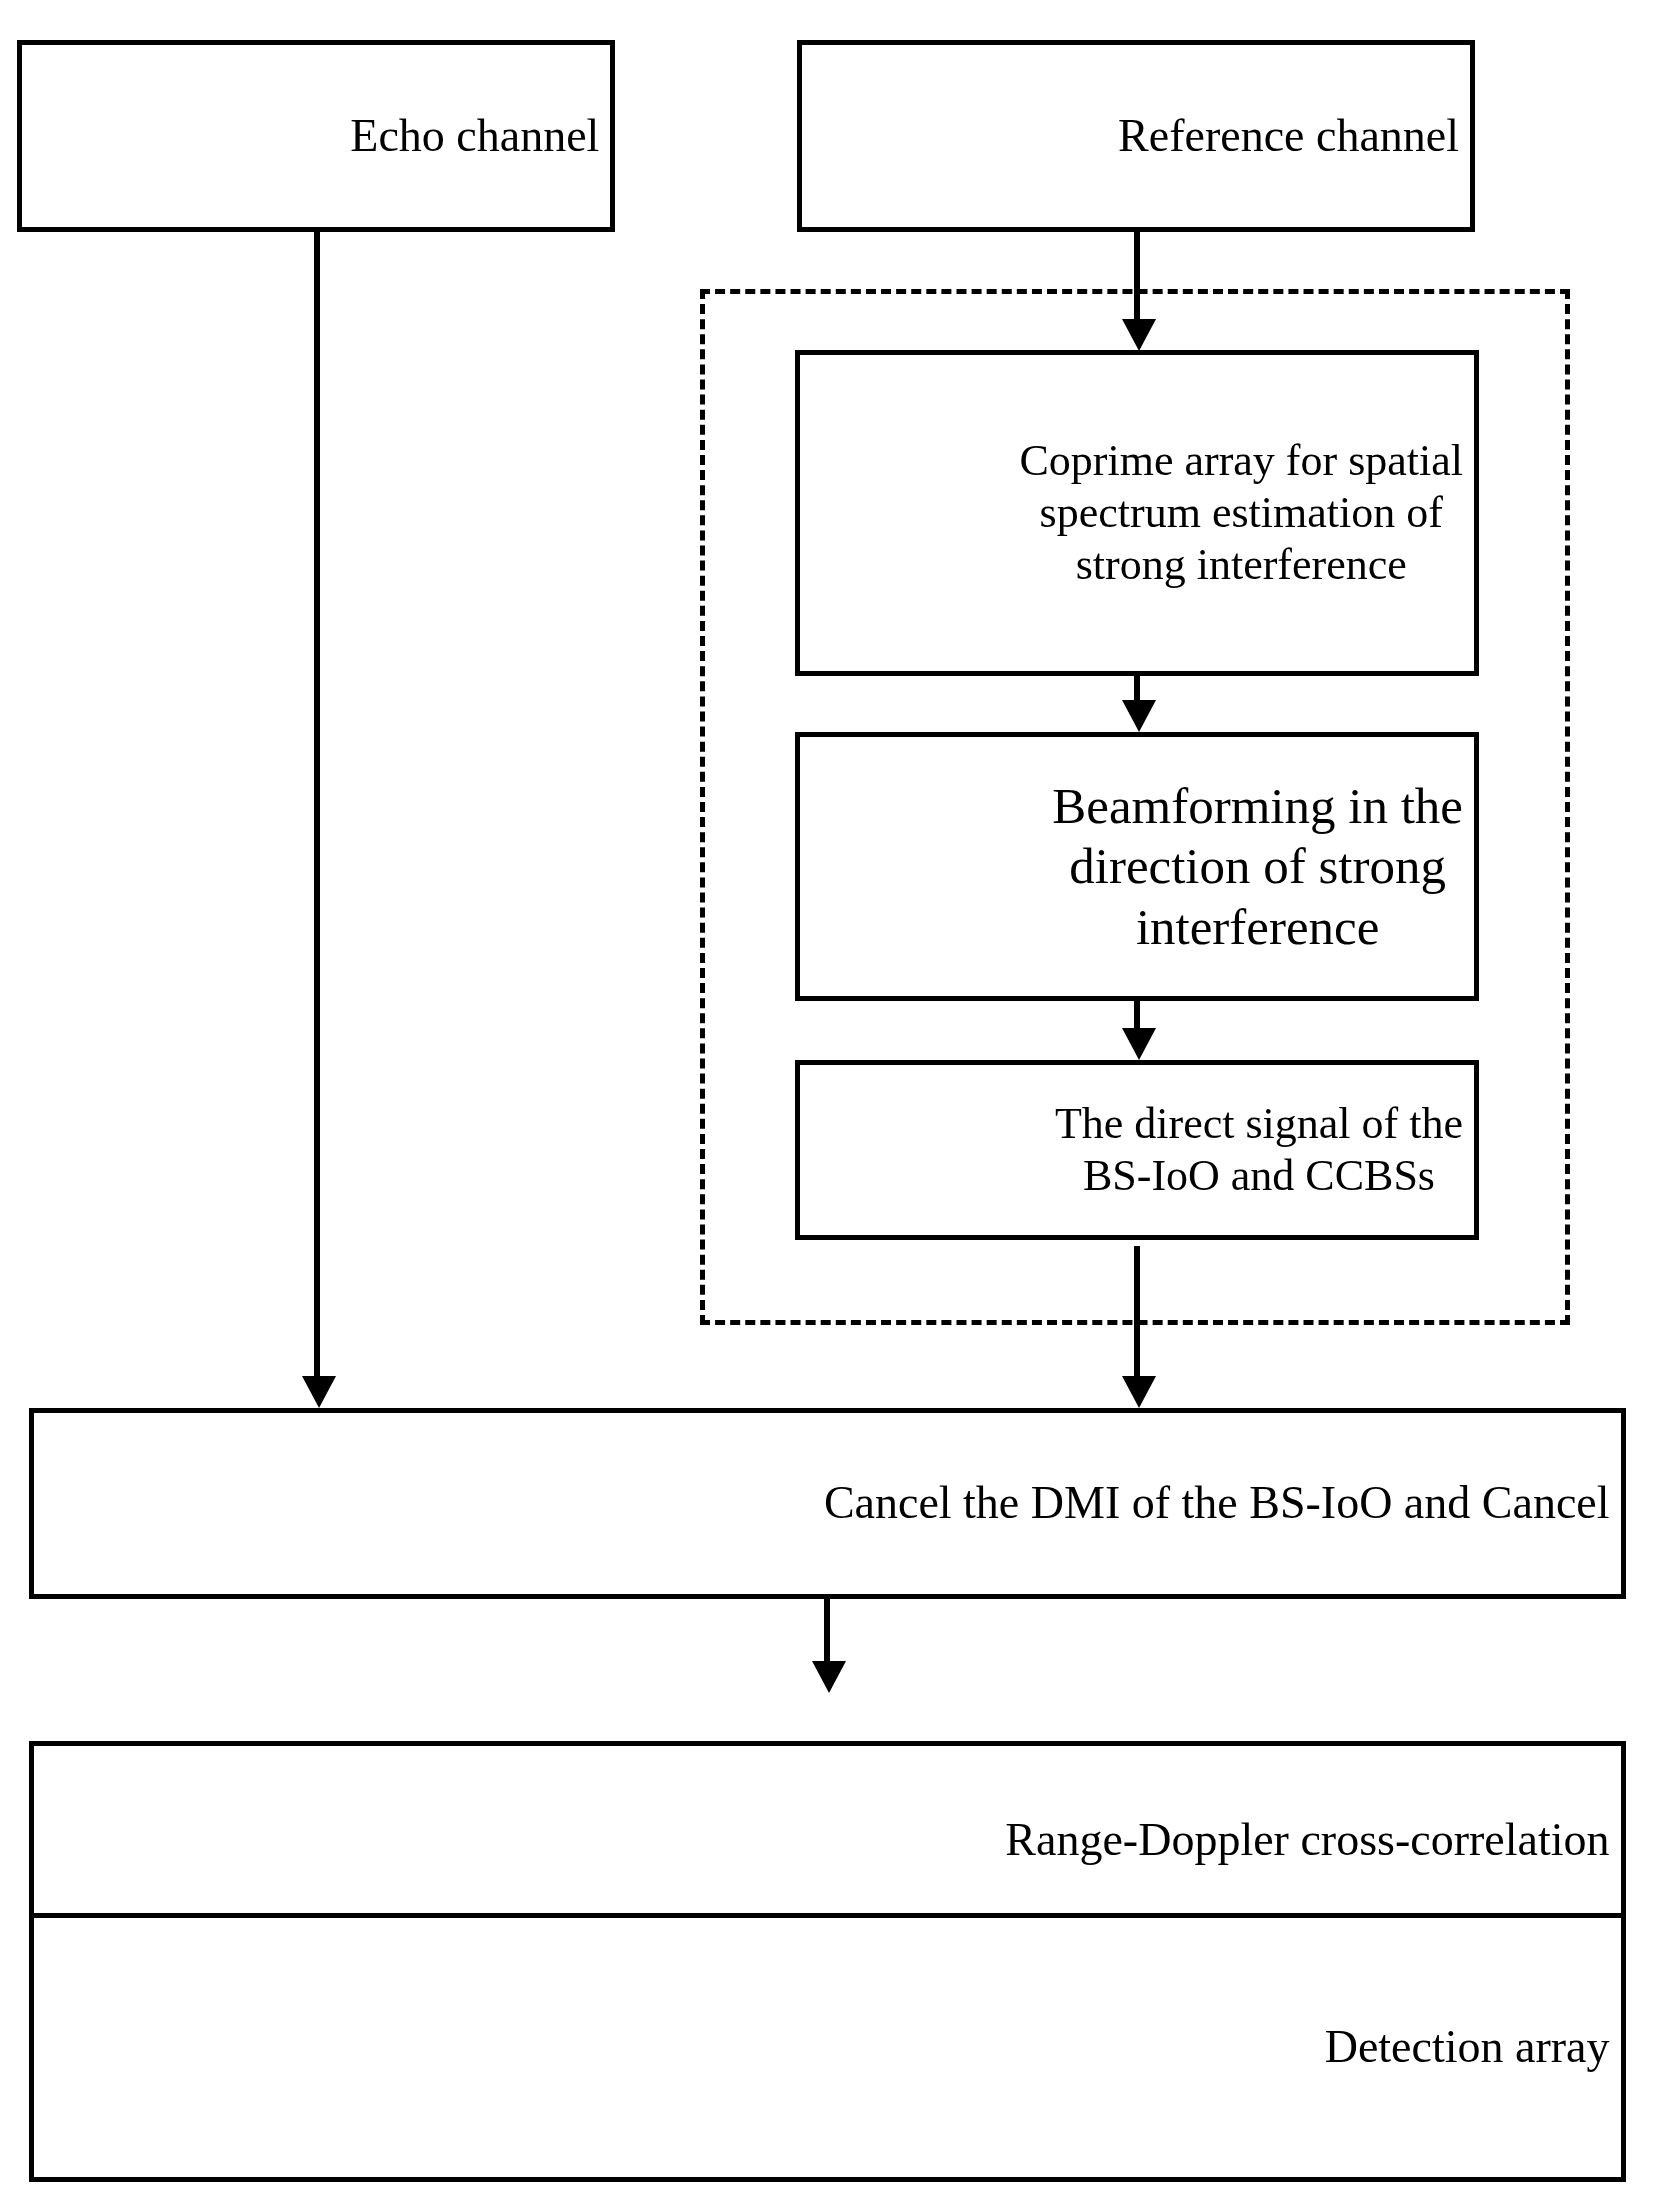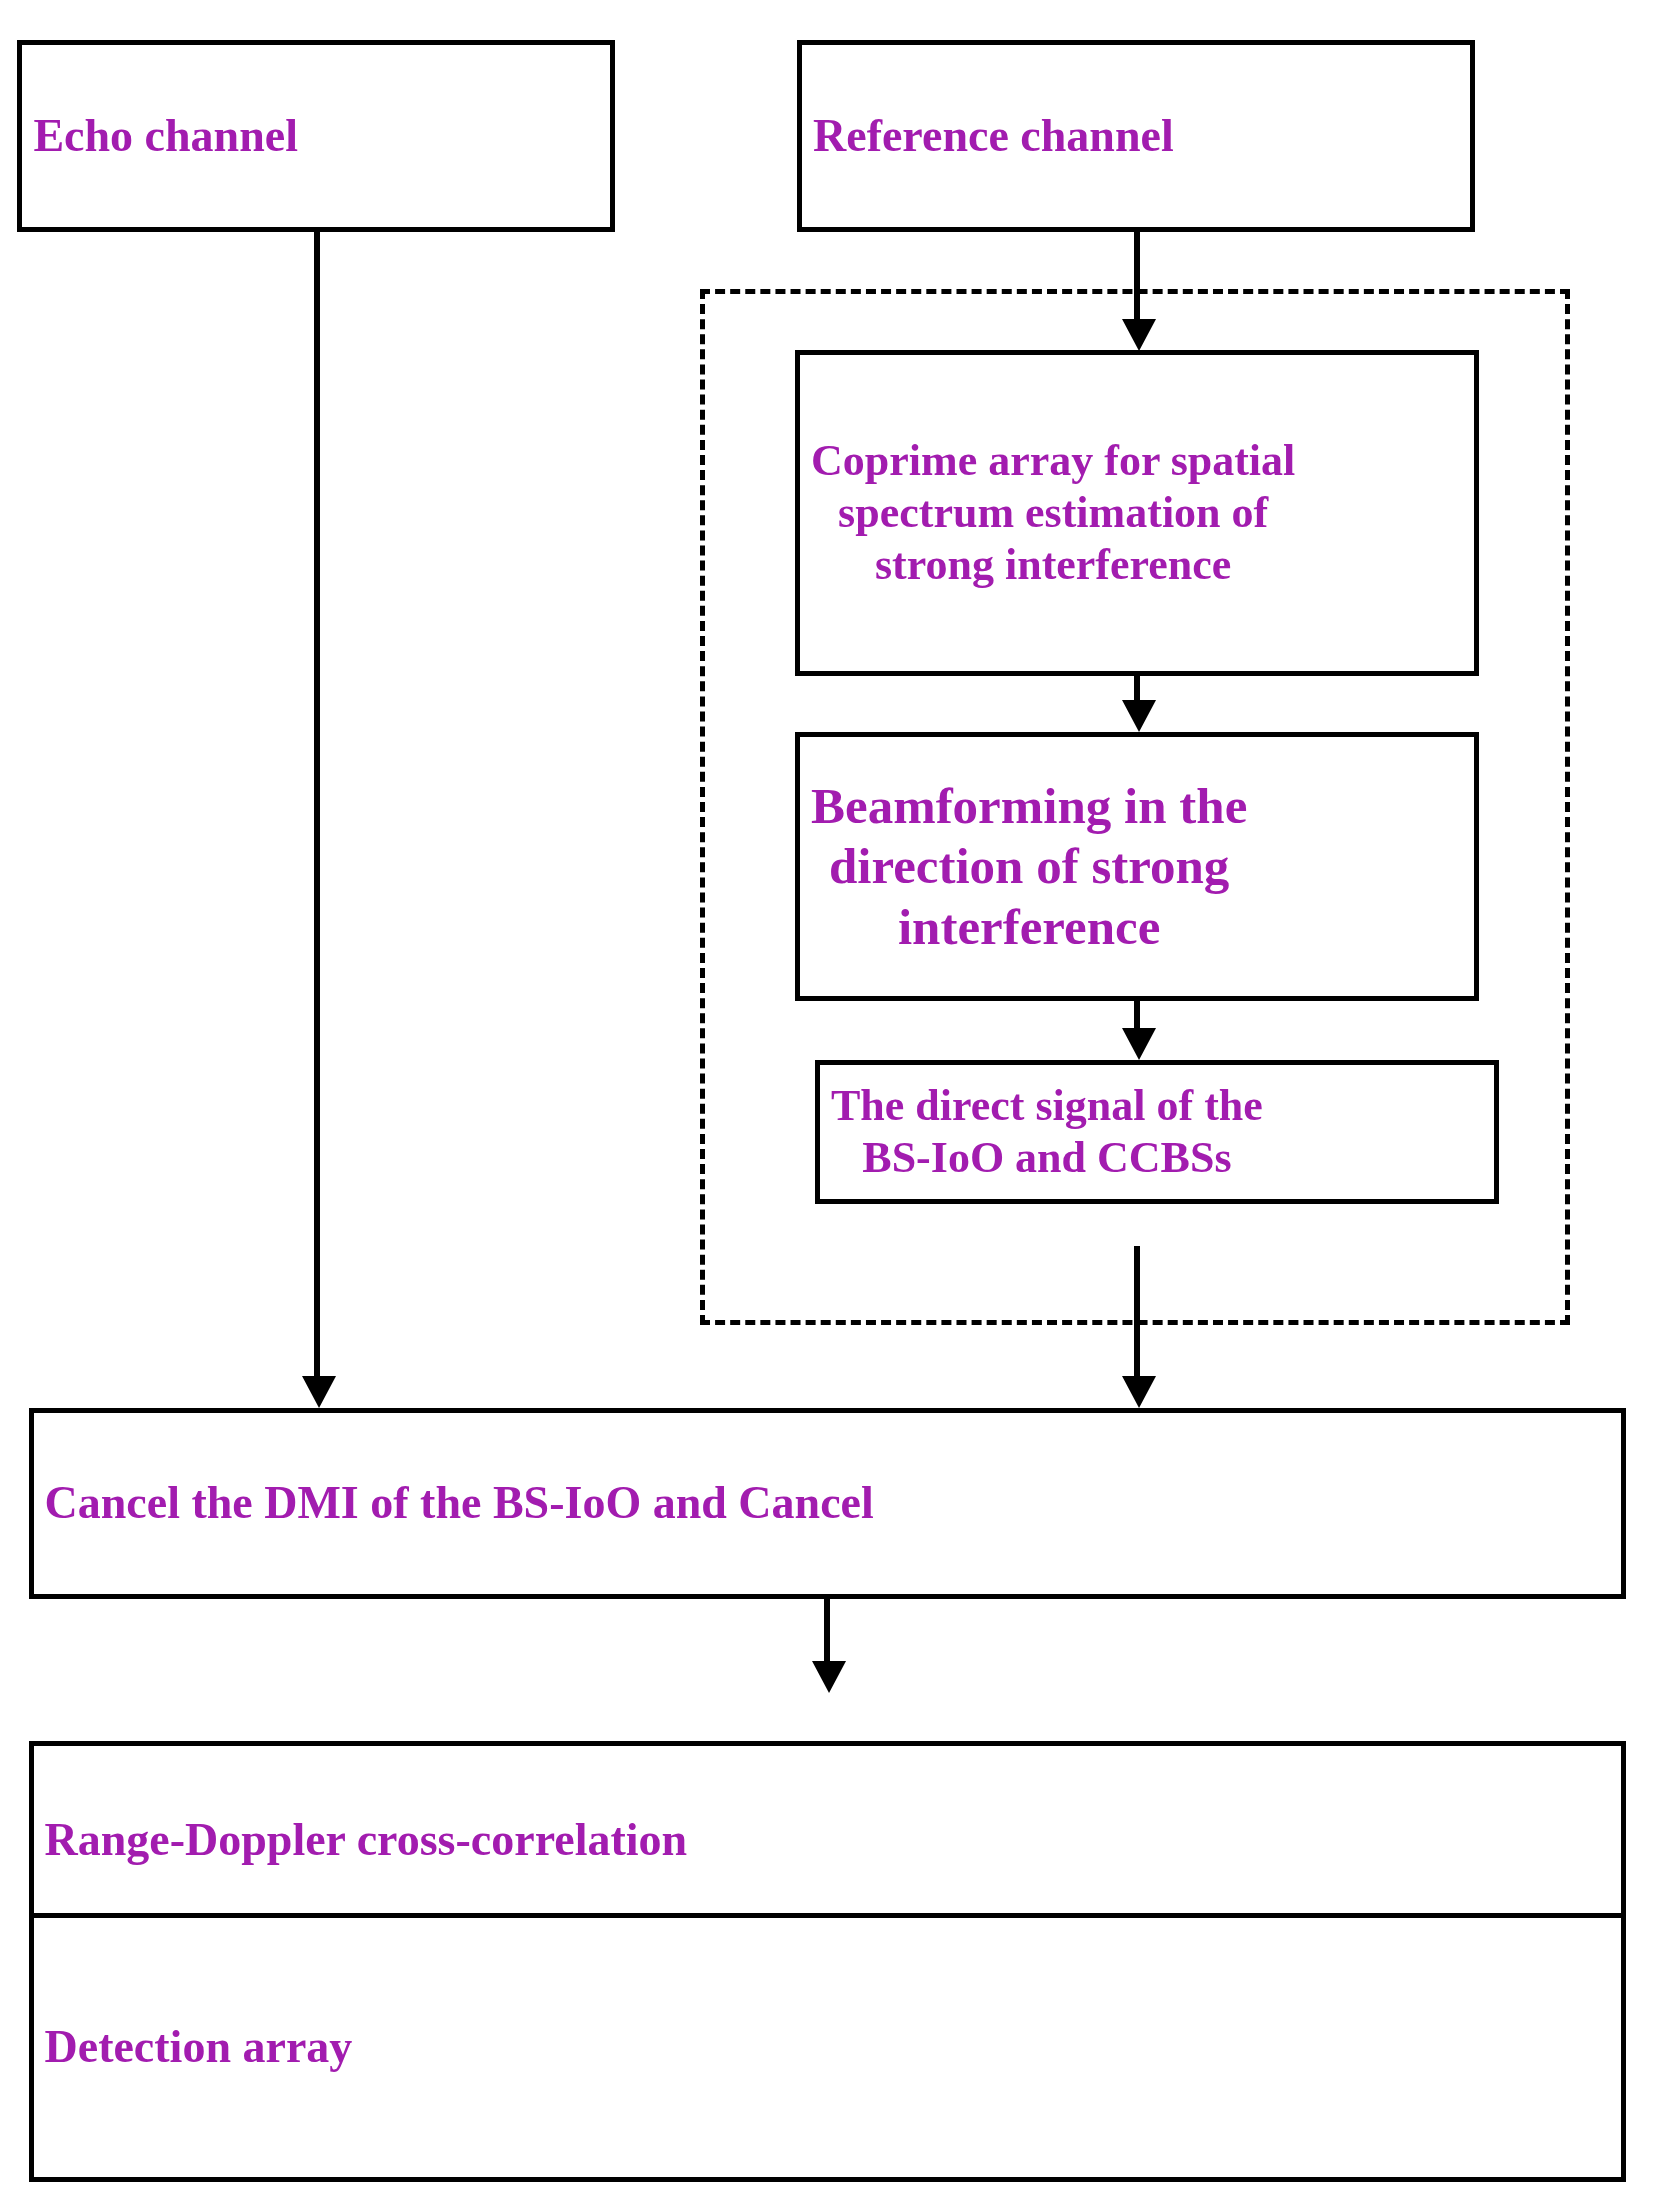--- a/index.html
+++ b/index.html
@@ -16,25 +16,24 @@
     overflow: hidden;
     font-family: "Liberation Serif", "DejaVu Serif", serif;
   }
   .node {
     position: absolute;
     box-sizing: border-box;
     background: #ffffff;
     border: 5.5px solid #000000;
     display: flex;
     align-items: center;
-    justify-content: flex-start;
+    justify-content: flex-end;
     text-align: center;
-    color: #a21caf;
+    color: #000000;
     z-index: 3;
-    font-weight: bold;
   }
   .node .label {
     display: block;
     line-height: 1.18;
     padding: 0 11px;
     white-space: pre-line;
   }
   
   #echo-channel {
     left: 17.4px;  top: 40px;  width: 598px;  height: 192px;
@@ -62,21 +61,21 @@
     left: 795px; top: 350px; width: 684px; height: 326px;
   }
   #coprime-array .label { font-size: 44px; }
 
   #beamforming {
     left: 795px; top: 732px; width: 684px; height: 269px;
   }
   #beamforming .label { font-size: 51px; }
 
   #direct-signal {
-    left: 795px; top: 1060px; width: 684px; height: 144px; margin-left: 20px;
+    left: 795px; top: 1060px; width: 684px; height: 180px;
   }
   #direct-signal .label { font-size: 44px; }
 
   
   #cancel-dmi {
     left: 28.5px; top: 1408px; width: 1597px; height: 191px;
   }
   #cancel-dmi .label { font-size: 46px; }
 
   #range-doppler {

